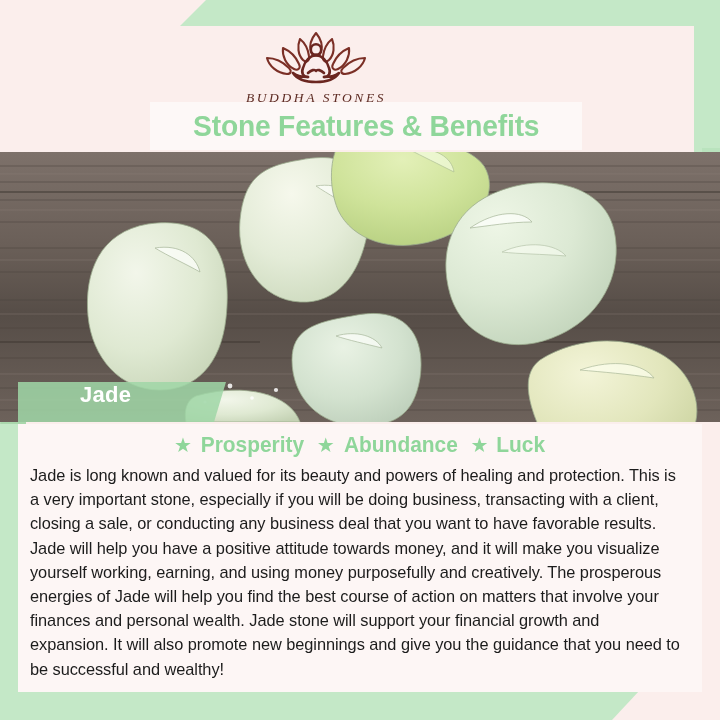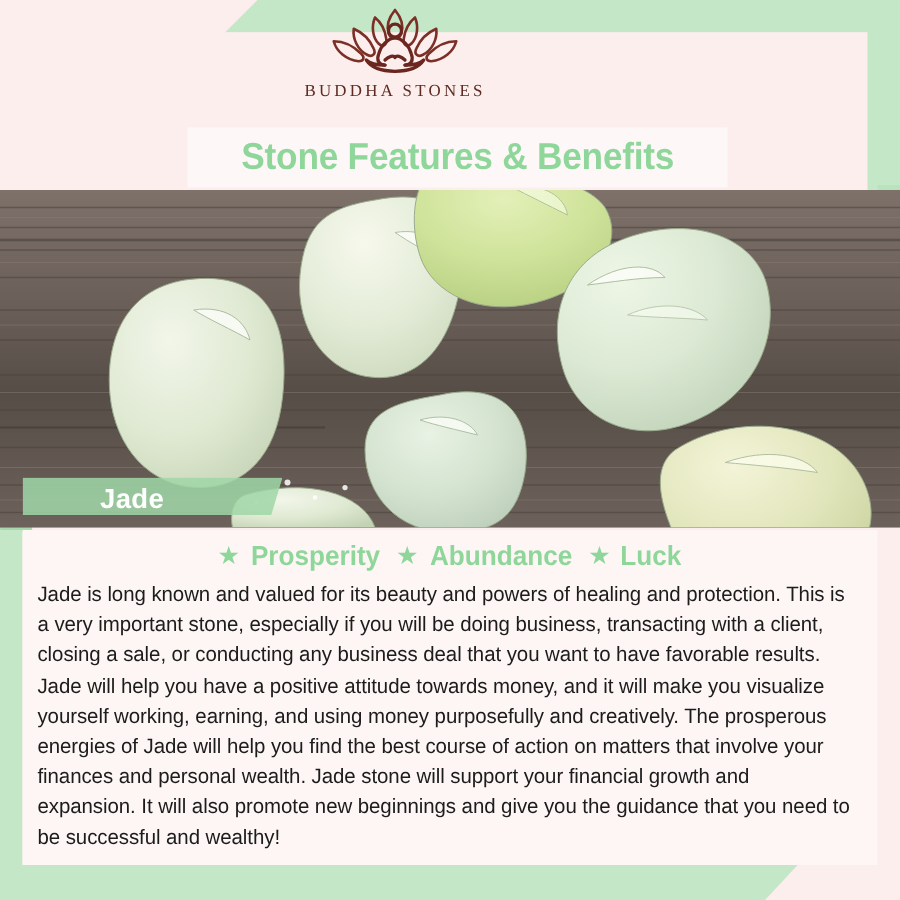--- a/index.html
+++ b/index.html
@@ -38,22 +38,22 @@
   }
   .band-bottom {
     position:absolute; left:0; bottom:0; width:720px; height:30px;
     background:#c4e8c7;
     clip-path:polygon(0 0, 640px 0, 612px 30px, 0 30px);
   }
 
   
   .header {
     position:absolute; left:0; top:0; width:632px; height:106px;
-    display:flex; align-items:center; justify-content:flex-start;
-    flex-direction:column; z-index:5;
+    display:flex; align-items:center; justify-content:flex-end;
+    flex-direction:column; z-index:5;font-style:italic;
   }
   .logo-wrap { display:flex; flex-direction:column; align-items:center; }
   .logo-mark { width:126px; height:62px; display:block; }
   .logo-text {
     margin-top:3px;
     font-family:"Liberation Serif", serif;
     font-size:13.5px;
     letter-spacing:2.6px;
     color:#5d2b23;
     font-weight:400;
@@ -78,24 +78,24 @@
 
   
   .photo {
     position:absolute; left:0; top:152px; width:720px; height:270px;
     overflow:hidden; z-index:2;
     background:#6f635c;
   }
   .photo svg { display:block; width:720px; height:270px; }
 
   .jade-badge {
-    position:absolute; left:18px; top:382px; width:208px; height:30px;
+    position:absolute; left:18px; top:382px; width:208px; height:40px;
     background:rgba(160,214,167,0.86);
     clip-path:polygon(0 0, 208px 0, 196px 40px, 0 40px);
-    display:flex; align-items:flex-end;
+    display:flex; align-items:flex-start;
     z-index:4;
   }
   .jade-badge span {
     margin-left:62px;
     font-family:"Liberation Sans Narrow","Liberation Sans", sans-serif;
     font-weight:700; font-size:22px; color:#ffffff;
     letter-spacing:0.3px;
   }
 
   

